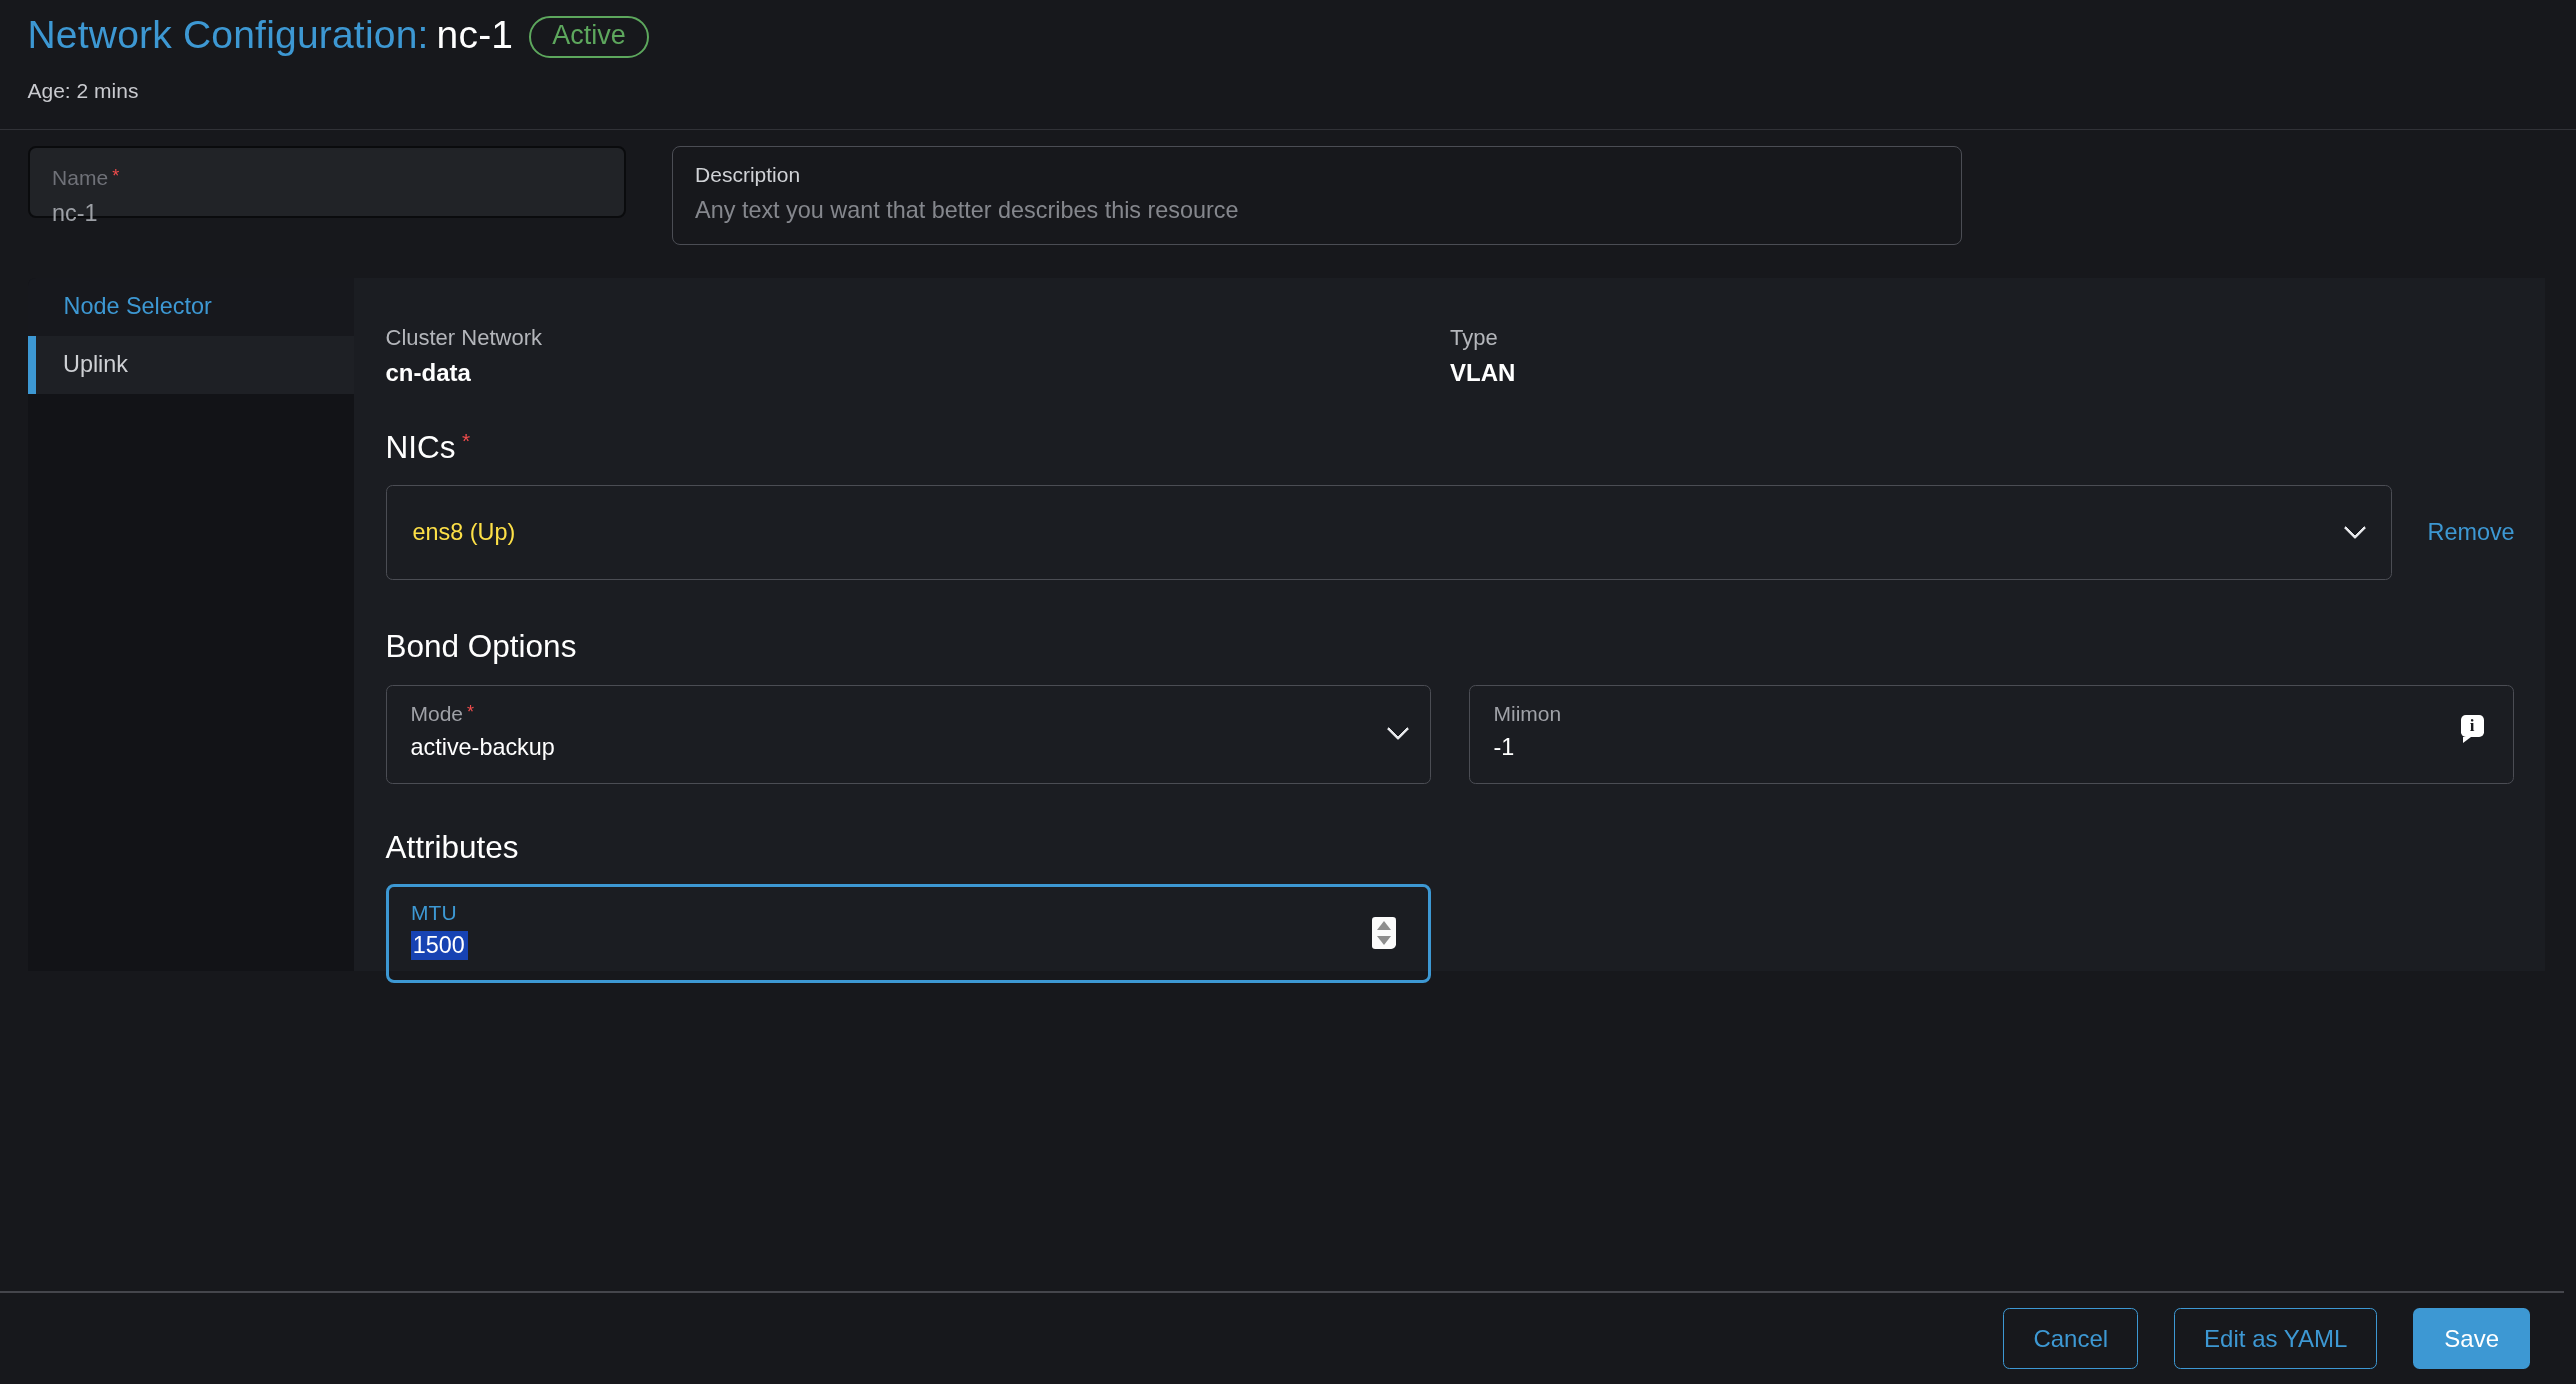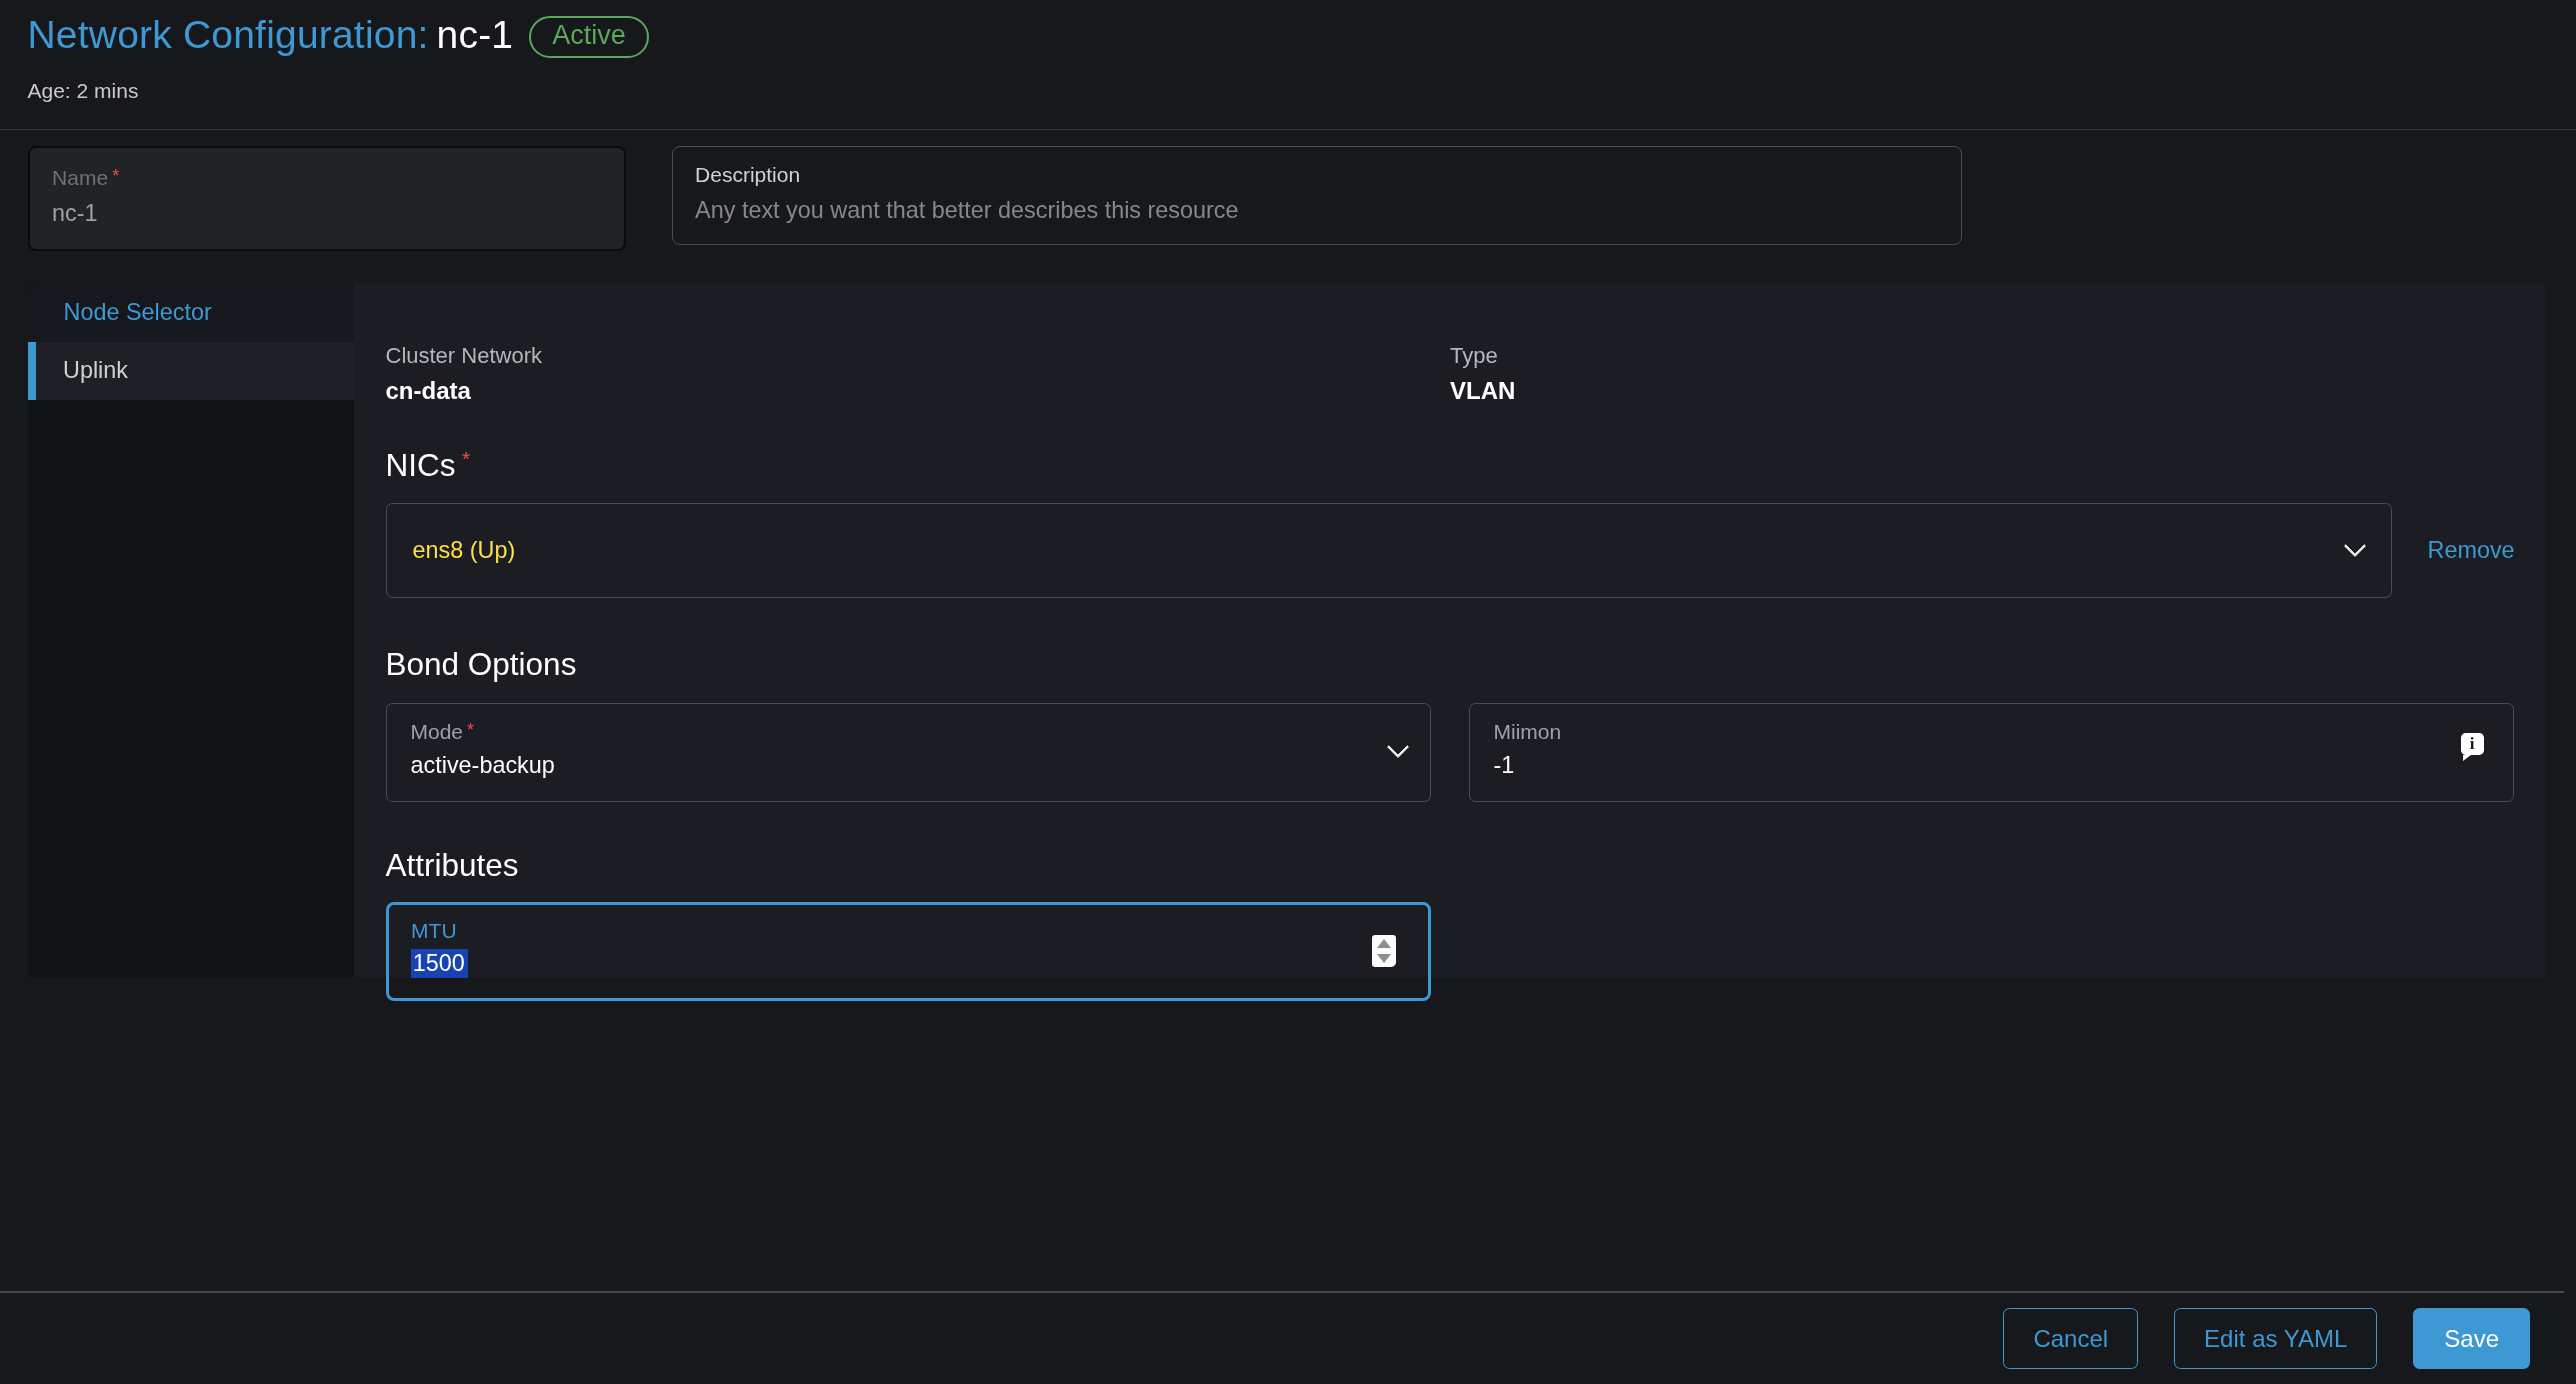--- a/index.html
+++ b/index.html
@@ -22,21 +22,21 @@
     border: 2.4px solid #5da75d; color: #5da75d;
     border-radius: 32px; padding: 2.4px 21px 5.7px 21px;
     font-size: 27px; line-height: 1.1; margin-top: 3.2px;
   }
   .age-line { margin-top: 21px; font-size: 21px; color: #c9cacf; }
   .header-divider { margin-top: 26px; border-top: 1.6px solid #313237; }
 
   
   .form-row { display: flex; gap: 46px; margin: 16px 31px 0 27.5px; }
   .name-box {
-    width: 598px; height: 105px;
+    width: 598px; height: 72px;
     background: #212327; border: 2.4px solid #0a0b0d; border-radius: 8px;
     padding: 18px 22.6px;
   }
   .field-label { font-size: 21px; }
   .label-dim { color: #6f7178; }
   .label-mid { color: #9fa1a7; }
   .label-bright { color: #d0d2d6; }
   .label-accent { color: #3d98d3; }
   .req { color: #f04c4c; font-size: 18px; vertical-align: top; margin-left: 4px; }
   .name-input {
@@ -64,21 +64,21 @@
   .sidebar { width: 326px; background: #121317; border-radius: 8px 0 0 0; flex: none; }
   .tab {
     height: 58px; display: flex; align-items: center;
     padding-left: 36px; font-size: 23.4px; cursor: pointer;
   }
   .tab-inactive { background: #17181d; color: #3d98d3; border-radius: 8px 0 0 0; }
   .tab-active { background: #1e2025; color: #ced0d4; border-left: 8px solid #3d98d3; padding-left: 27.5px; }
   .content { flex: 1; padding: 47px 32px 0 32px; }
 
   .meta-row { display: flex; }
-  .meta-col { width: 50%; margin-top: 12px; }
+  .meta-col { width: 50%; }
   .meta-label { font-size: 22px; color: #b4b6bb; }
   .meta-value { font-size: 24px; font-weight: bold; color: #ffffff; margin-top: 8px; }
 
   .section-heading { font-size: 31.5px; font-weight: 400; color: #ffffff; }
   .sec-nics { margin-top: 42px; }
   .sec-bond { margin-top: 48px; }
   .sec-attr { margin-top: 45px; }
   .section-heading .req { font-size: 21px; margin-left: 6.5px; }
 
   .nic-row { display: flex; align-items: center; margin-top: 19.4px; }

